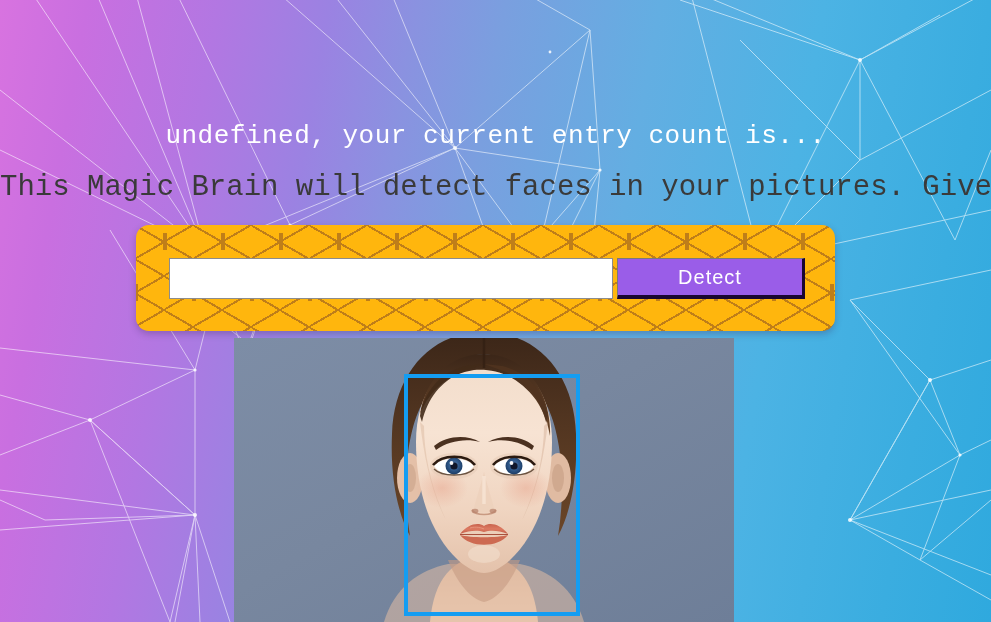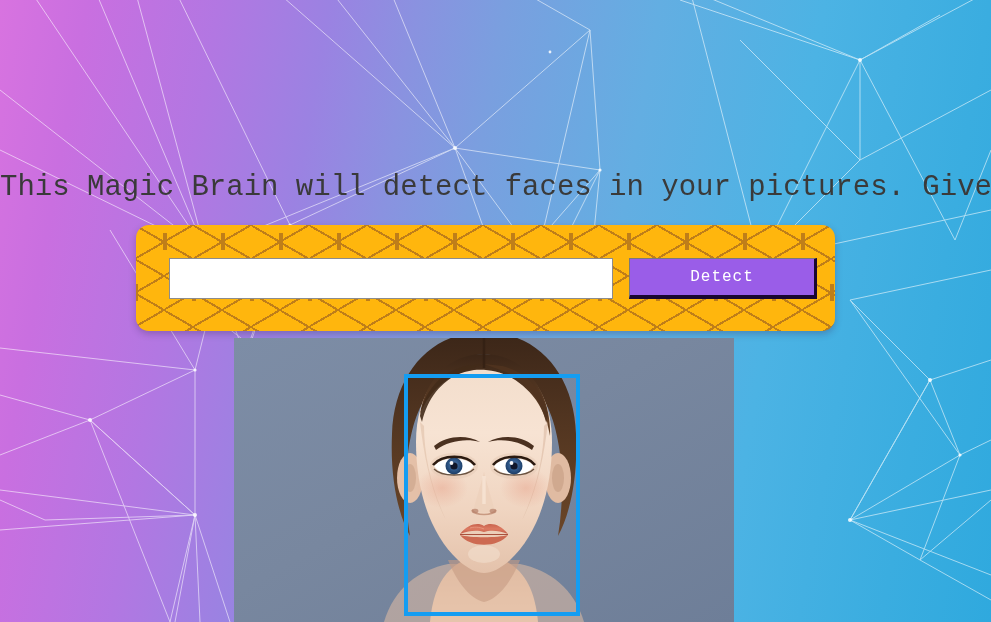--- a/index.html
+++ b/index.html
@@ -135,25 +135,25 @@
     font-family: "Liberation Mono", "DejaVu Sans Mono", monospace;
     font-size: 15px;
     padding: 4px 8px;
     outline: none;
     color: #222;
   }
 
   .detect-btn {
     width: 188px;
     height: 41px;
-    margin-left: 16px;
+    margin-left: 4px;
     background: #9a5de8;
     color: #ffffff;
-    font-family: Liberation Mono, monospace;
-    font-size: 16px;
+    font-family: Liberation Sans, sans-serif;
+    font-size: 20px;
     letter-spacing: 1px;
     border: 1px solid #7a7a7a;
     border-bottom: 4px solid #1a0630;
     border-right: 3px solid #1a0630;
     cursor: pointer;
     line-height: 1;
     padding: 0;
   }
 
   
@@ -281,20 +281,21 @@
     <circle cx="960" cy="455" r="1.6"></circle>
     <circle cx="90" cy="420" r="2"></circle>
     <circle cx="195" cy="515" r="2"></circle>
     <circle cx="195" cy="370" r="1.6"></circle>
     <circle cx="550" cy="52" r="1.4"></circle>
   </g>
 </svg>
 
 <div class="page">
 
+  <div class="rank-line">undefined, your current entry count is...</div>
 
   <div class="tagline">This Magic Brain will detect faces in your pictures. Give it a try.</div>
 
   <div class="form-panel">
     <div class="form-row">
       <input class="url-input" type="text" placeholder="" style="">
       <button class="detect-btn">Detect</button>
     </div>
   </div>
 

